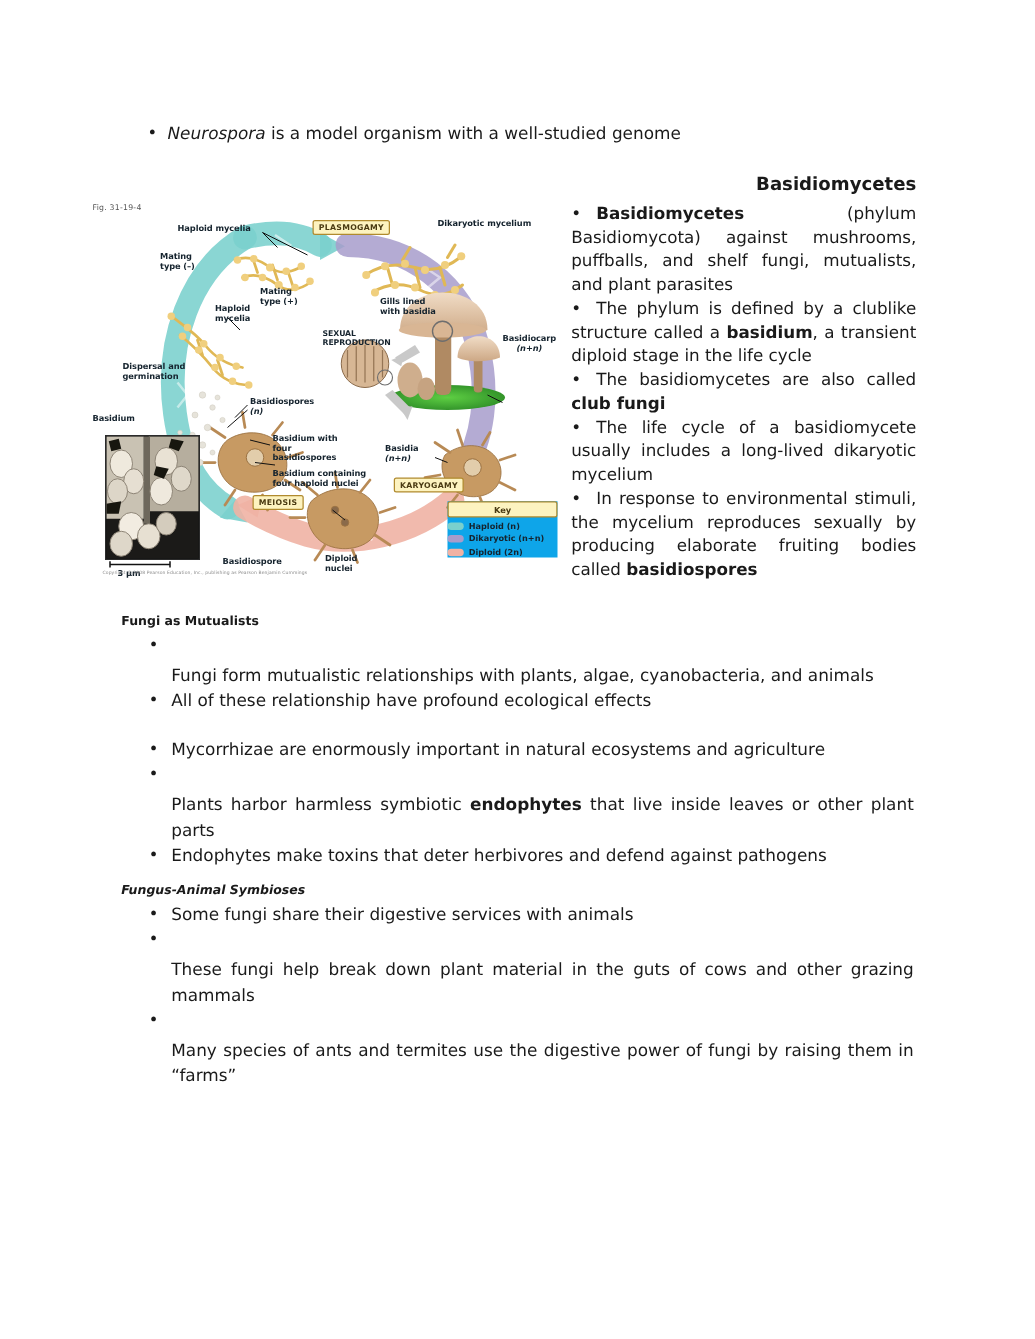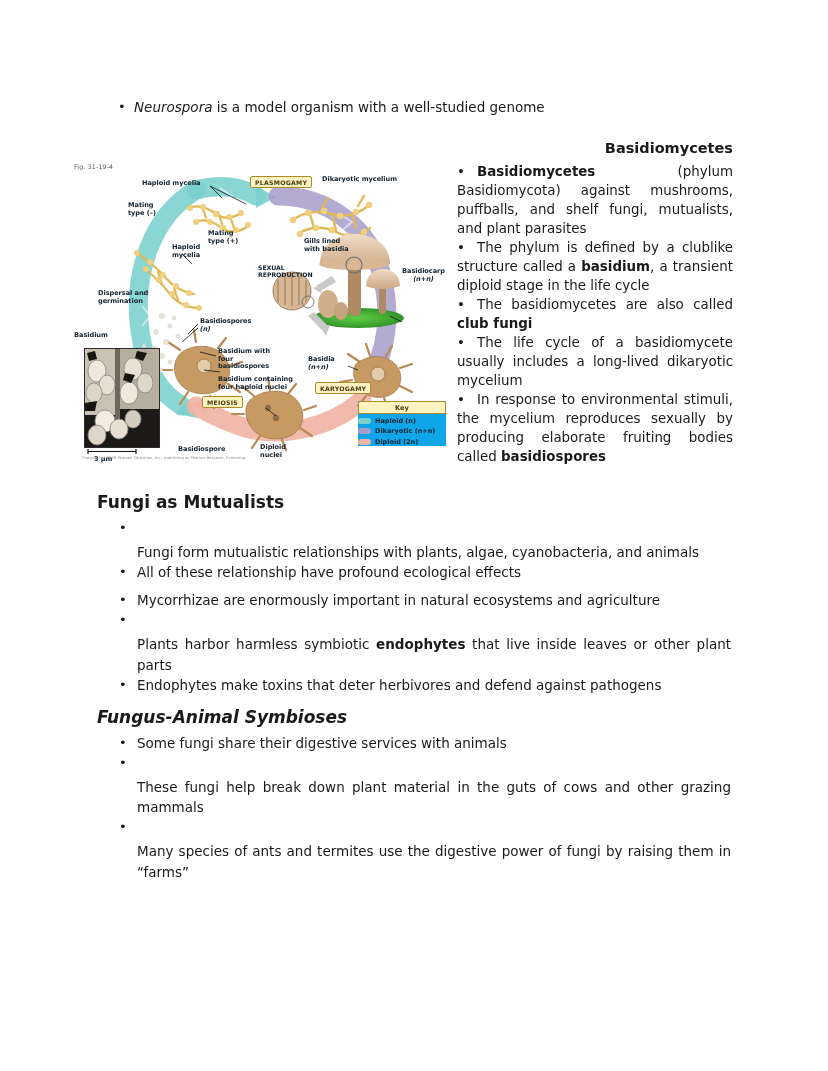--- a/index.html
+++ b/index.html
@@ -183,21 +183,21 @@
   
   .section {
     position: absolute;
     left: 97px;
     width: 634px;
     font-size: 13.5px;
     line-height: 1.5;
   }
   .sec-head {
     font-weight: bold;
-    font-size: 17px;
+    font-size: 10px;
     margin-bottom: 2px;
   }
   .sec-head.ital { font-style: italic; }
   .sec-list { margin: 0; padding: 0; }
   .sec-item {
     display: flex;
     align-items: flex-start;
     padding-left: 22px;
   }
   .sec-item .bullet-dot { width: 18px; flex: 0 0 18px; }
@@ -467,21 +467,21 @@
     <div class="fig-label" style="left:102px; top:88px;">Haploid<br>mycelia</div>
     <div class="fig-label" style="left:28px; top:134px;">Dispersal and<br>germination</div>
     <div class="fig-label" style="left:130px; top:162px;">Basidiospores<br><span class="sub">(n)</span></div>
     <div class="fig-label" style="left:148px; top:192px;">Basidium with<br>four<br>basidiospores</div>
     <div class="fig-label" style="left:148px; top:220px;">Basidium containing<br>four haploid nuclei</div>
     <div class="fig-label" style="left:190px; top:288px;">Diploid<br>nuclei</div>
     <div class="fig-label" style="left:238px; top:200px;">Basidia<br><span class="sub">(n+n)</span></div>
     <div class="fig-label" style="left:332px; top:112px;text-align:center;">Basidiocarp<br><span class="sub">(n+n)</span></div>
     <div class="fig-label" style="left:234px; top:82px;">Gills lined<br>with basidia</div>
     <div class="fig-label" style="left:188px; top:108px; font-size:6.2px;">SEXUAL<br>REPRODUCTION</div>
-    <div class="fig-label" style="left:252px; top:20px;">Dikaryotic mycelium</div>
+    <div class="fig-label" style="left:280px; top:20px;">Dikaryotic mycelium</div>
 
     <div class="phase-box" style="left:180px; top:20px;">PLASMOGAMY</div>
     <div class="phase-box" style="left:245px; top:226px;">KARYOGAMY</div>
     <div class="phase-box" style="left:132px; top:240px;">MEIOSIS</div>
 
     <div class="sem">
       <svg width="74" height="98" viewBox="0 0 74 98">
         <rect x="0" y="0" width="74" height="98" fill="#1b1a18"></rect>
         <rect x="0" y="0" width="30" height="66" fill="#c9c2b3"></rect>
         <rect x="34" y="0" width="40" height="60" fill="#b6ae9e"></rect>

